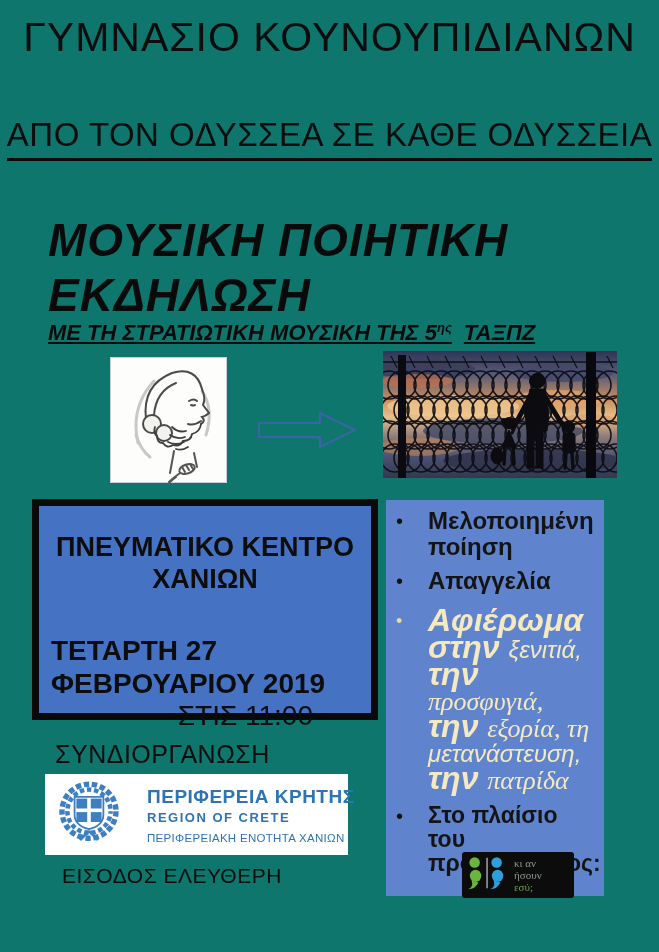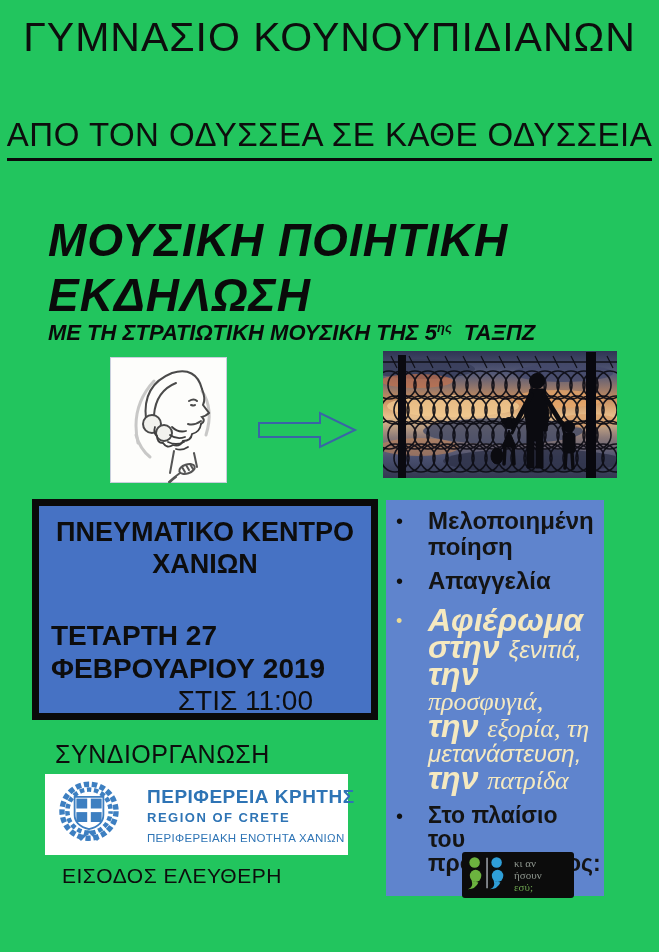--- a/index.html
+++ b/index.html
@@ -1,19 +1,19 @@
 <!DOCTYPE html>
 <html><head>
 <meta charset="utf-8">
 <style>
   html,body{margin:0;padding:0;background:#333;}
   *{box-sizing:border-box;}
   .poster{
     position:relative;width:659px;height:952px;overflow:hidden;
-    background:#22c55e;
+    background:#0f766e;
     font-family:"Liberation Sans","DejaVu Sans",sans-serif;
     color:#0d0d0d;
   }
   
   .school-title{
     position:absolute;top:14px;left:0;right:0;text-align:center;
     font-size:41px;font-weight:400;letter-spacing:1px;color:#0d0d0d;
   }
   .tagline{
     position:absolute;top:116px;left:0;right:0;text-align:center;
@@ -21,34 +21,34 @@
   }
   .tagline span{border-bottom:3px solid #0a0a0a;padding-bottom:5px;}
   
   .event-title{
     position:absolute;left:48px;top:213px;width:580px;
     font-size:46px;font-weight:700;font-style:italic;letter-spacing:1px;
     line-height:1.2;color:#0a0a0a;
   }
   .event-subtitle{
     position:absolute;left:48px;top:320px;width:580px;
-    font-size:22px;font-weight:700;font-style:italic;color:#0a0a0a;
+    font-size:22px;font-weight:700;font-style:italic;color:#0a0a0a;text-decoration:underline;
   }
   .event-subtitle sup{font-size:13px;}
   .event-subtitle .suffix{margin-left:12px;}
   
   .sketch{position:absolute;left:110px;top:357px;width:117px;height:126px;background:#fdfdfb;box-shadow:0 0 0 1px #c9cfdd inset;}
   .arrow{position:absolute;left:258px;top:410px;width:100px;height:40px;}
   .photo{position:absolute;left:383px;top:351px;width:234px;height:127px;}
   
   .venue-box{
     position:absolute;left:32px;top:499px;width:346px;height:221px;
     border:7px solid #0a0a0a;padding:6px 12px;background:#4672C4;
   }
-  .venue-name{text-align:center;font-size:27px;font-weight:700;line-height:1.2;margin-top:4px;}
+  .venue-name{text-align:center;font-size:27px;font-weight:700;line-height:1.2;margin-top:19px;}
   .venue-date{font-size:28px;font-weight:700;line-height:1.18;margin-top:38px;}
   .venue-time{font-size:28px;font-weight:400;text-align:right;padding-right:46px;margin-top:0;}
   
   .panel{
     position:absolute;left:386px;top:500px;width:218px;height:396px;
     background:#5F84CD;padding-top:8px;
   }
   .b-row{display:flex;}
   .b-dot{flex:0 0 42px;padding-left:10px;font-size:20px;line-height:26px;color:#101010;}
   .b-dot.yellow{color:#EAD993;font-size:18px;}

